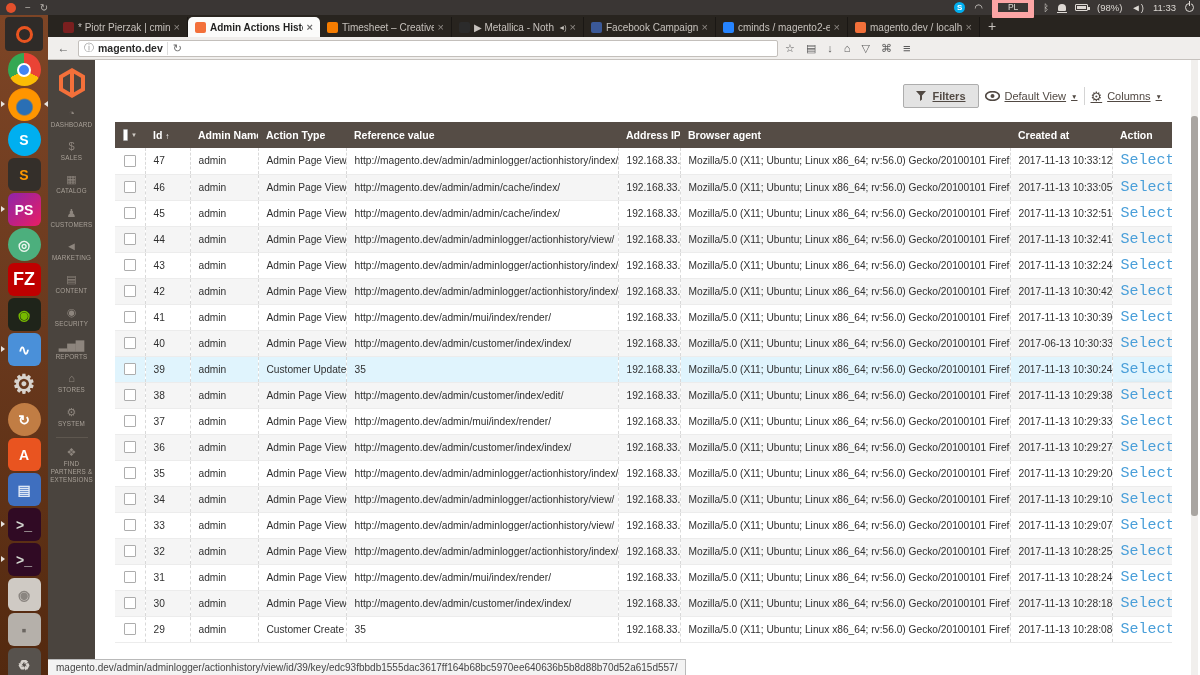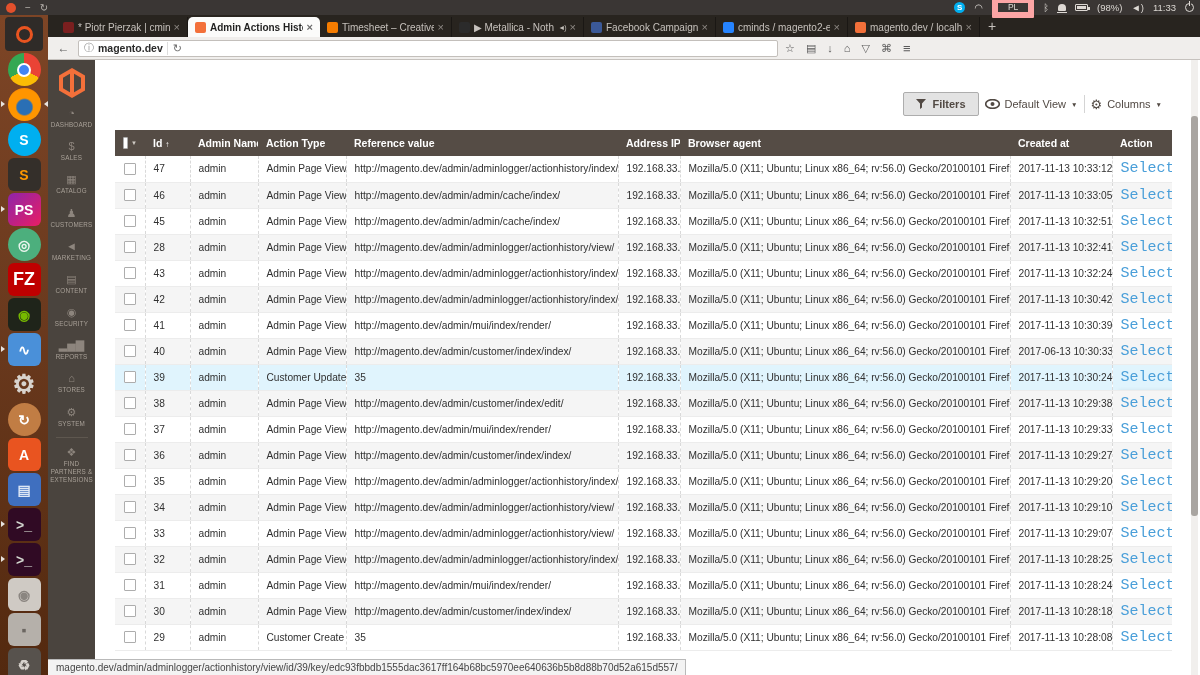--- a/index.html
+++ b/index.html
@@ -62,21 +62,21 @@
   
   #msidebar{position:absolute;left:48px;top:60px;width:47px;height:615px;background:#4a443e;z-index:20;display:flex;flex-direction:column;align-items:center;}
   #mlogo{margin:8px 0 4px;}
   .mitem{width:47px;padding:5px 1px 6px;display:flex;flex-direction:column;align-items:center;gap:2px;cursor:pointer;}
   .mitem .ic{color:#8d857d;font-size:11px;line-height:12px;}
   .mitem .lb{color:#a8a097;font-size:6.3px;text-align:center;line-height:1.3;letter-spacing:.2px;}
   .mdivider{width:32px;height:1px;background:#5e574f;margin:3px 0;}
 
   
   #content{position:absolute;left:95px;top:60px;width:1095px;height:615px;background:#fff;z-index:10;}
-  #topbar{display:flex;justify-content:flex-end;align-items:center;gap:6px;margin:32px 28px 0 0;font-size:11px;color:#514943;}
+  #topbar{display:flex;justify-content:flex-end;align-items:center;gap:6px;margin:24px 28px 0 0;font-size:11px;color:#514943;text-decoration:underline;}
   #filters-btn{display:flex;align-items:center;gap:6px;background:#e3e3e3;border:1px solid #adadad;border-radius:2px;padding:5px 12px;font-size:11px;font-weight:bold;color:#514943;cursor:pointer;}
   .tb-ctl{display:flex;align-items:center;gap:5px;cursor:pointer;}
   .tb-car{font-size:6.5px;color:#514943;}
   .tb-div{width:1px;height:18px;background:#d4d4d4;}
   .gear{font-size:13px;line-height:13px;color:#514943;}
 
   #ctrlrow{display:flex;align-items:center;margin:16px 25px 0 20px;font-size:11px;color:#303030;}
   #actions-select{width:155px;height:26px;background:#fff;border:1px solid #adadad;border-radius:1px;display:flex;align-items:center;cursor:pointer;}
   #actions-select .v{flex:1;padding-left:9px;color:#303030;}
   #actions-select .cbox{width:22px;height:100%;border-left:1px solid #adadad;background:#e3e3e3;display:flex;align-items:center;justify-content:center;font-size:6.5px;color:#514943;}
@@ -395,21 +395,21 @@
           <td>admin</td>
           <td>Admin Page View</td>
           <td class="c-ref">http://magento.dev/admin/admin/cache/index/</td>
           <td>192.168.33.1</td>
           <td class="c-agent">Mozilla/5.0 (X11; Ubuntu; Linux x86_64; rv:56.0) Gecko/20100101 Firefox/56.0</td>
           <td>2017-11-13 10:32:51</td>
           <td class="c-action"><span class="sel-link">Select</span><span class="sel-car">▼</span></td>
         </tr>
         <tr class="alt">
           <td style="text-align: center;"><span class="cbx"></span></td>
-          <td>28</td>
+          <td>44</td>
           <td>admin</td>
           <td>Admin Page View</td>
           <td class="c-ref">http://magento.dev/admin/adminlogger/actionhistory/view/</td>
           <td>192.168.33.1</td>
           <td class="c-agent">Mozilla/5.0 (X11; Ubuntu; Linux x86_64; rv:56.0) Gecko/20100101 Firefox/56.0</td>
           <td>2017-11-13 10:32:41</td>
           <td class="c-action"><span class="sel-link">Select</span><span class="sel-car">▼</span></td>
         </tr>
         <tr>
           <td style="text-align: center;"><span class="cbx"></span></td>

